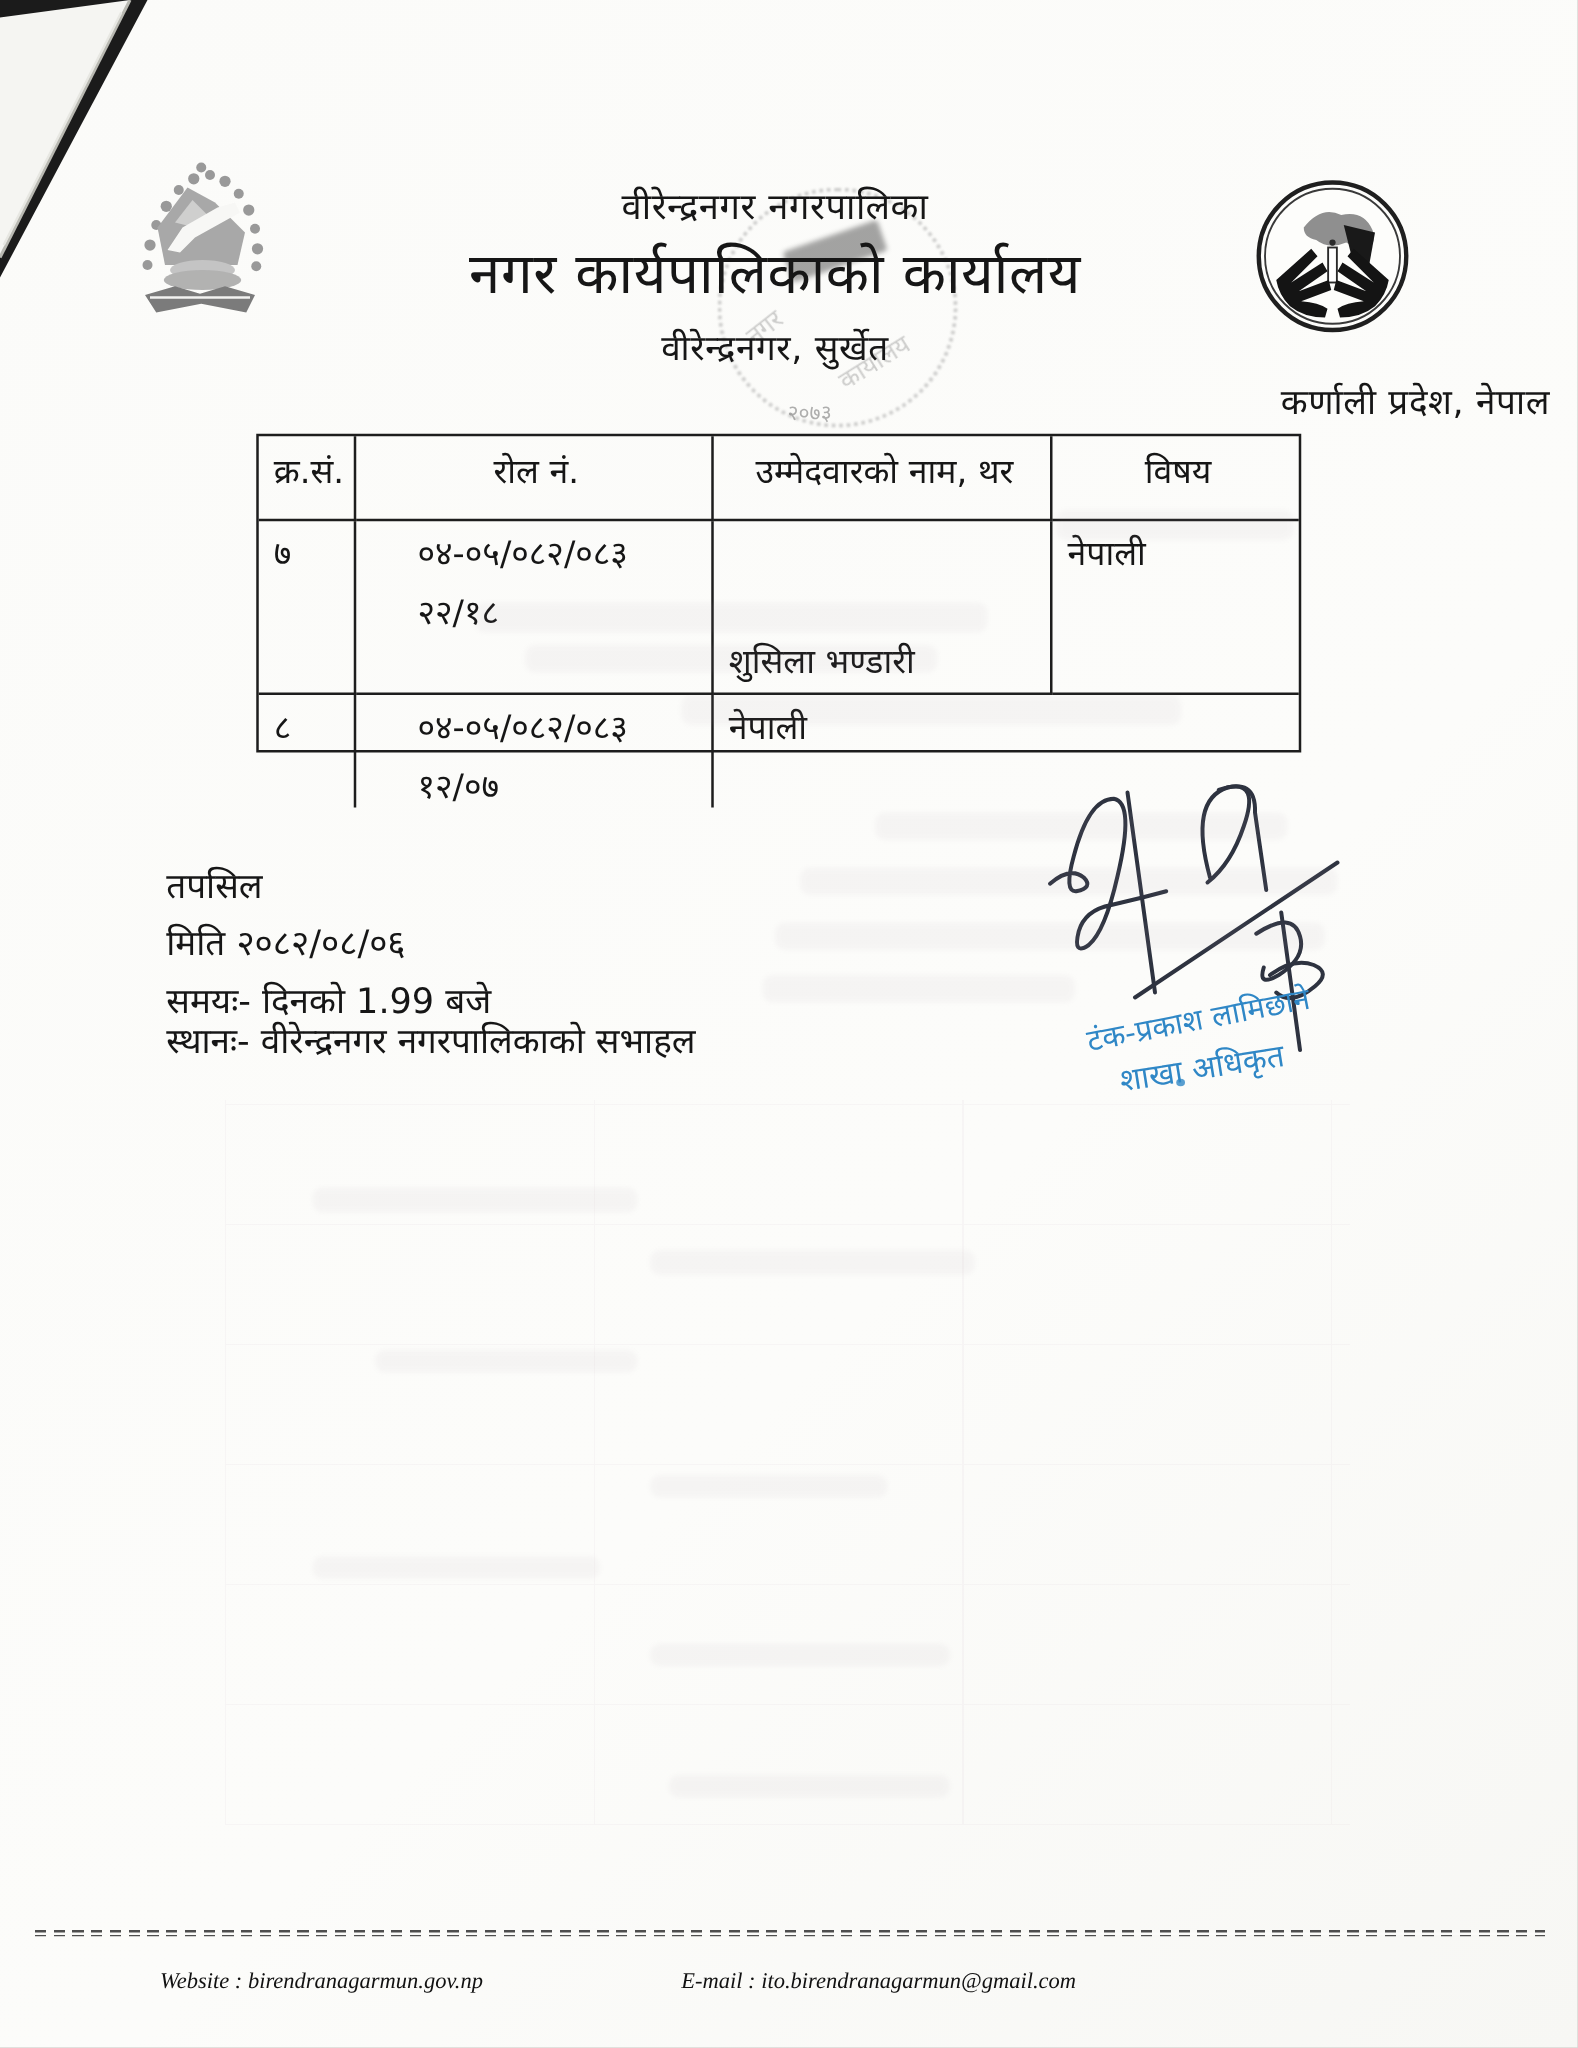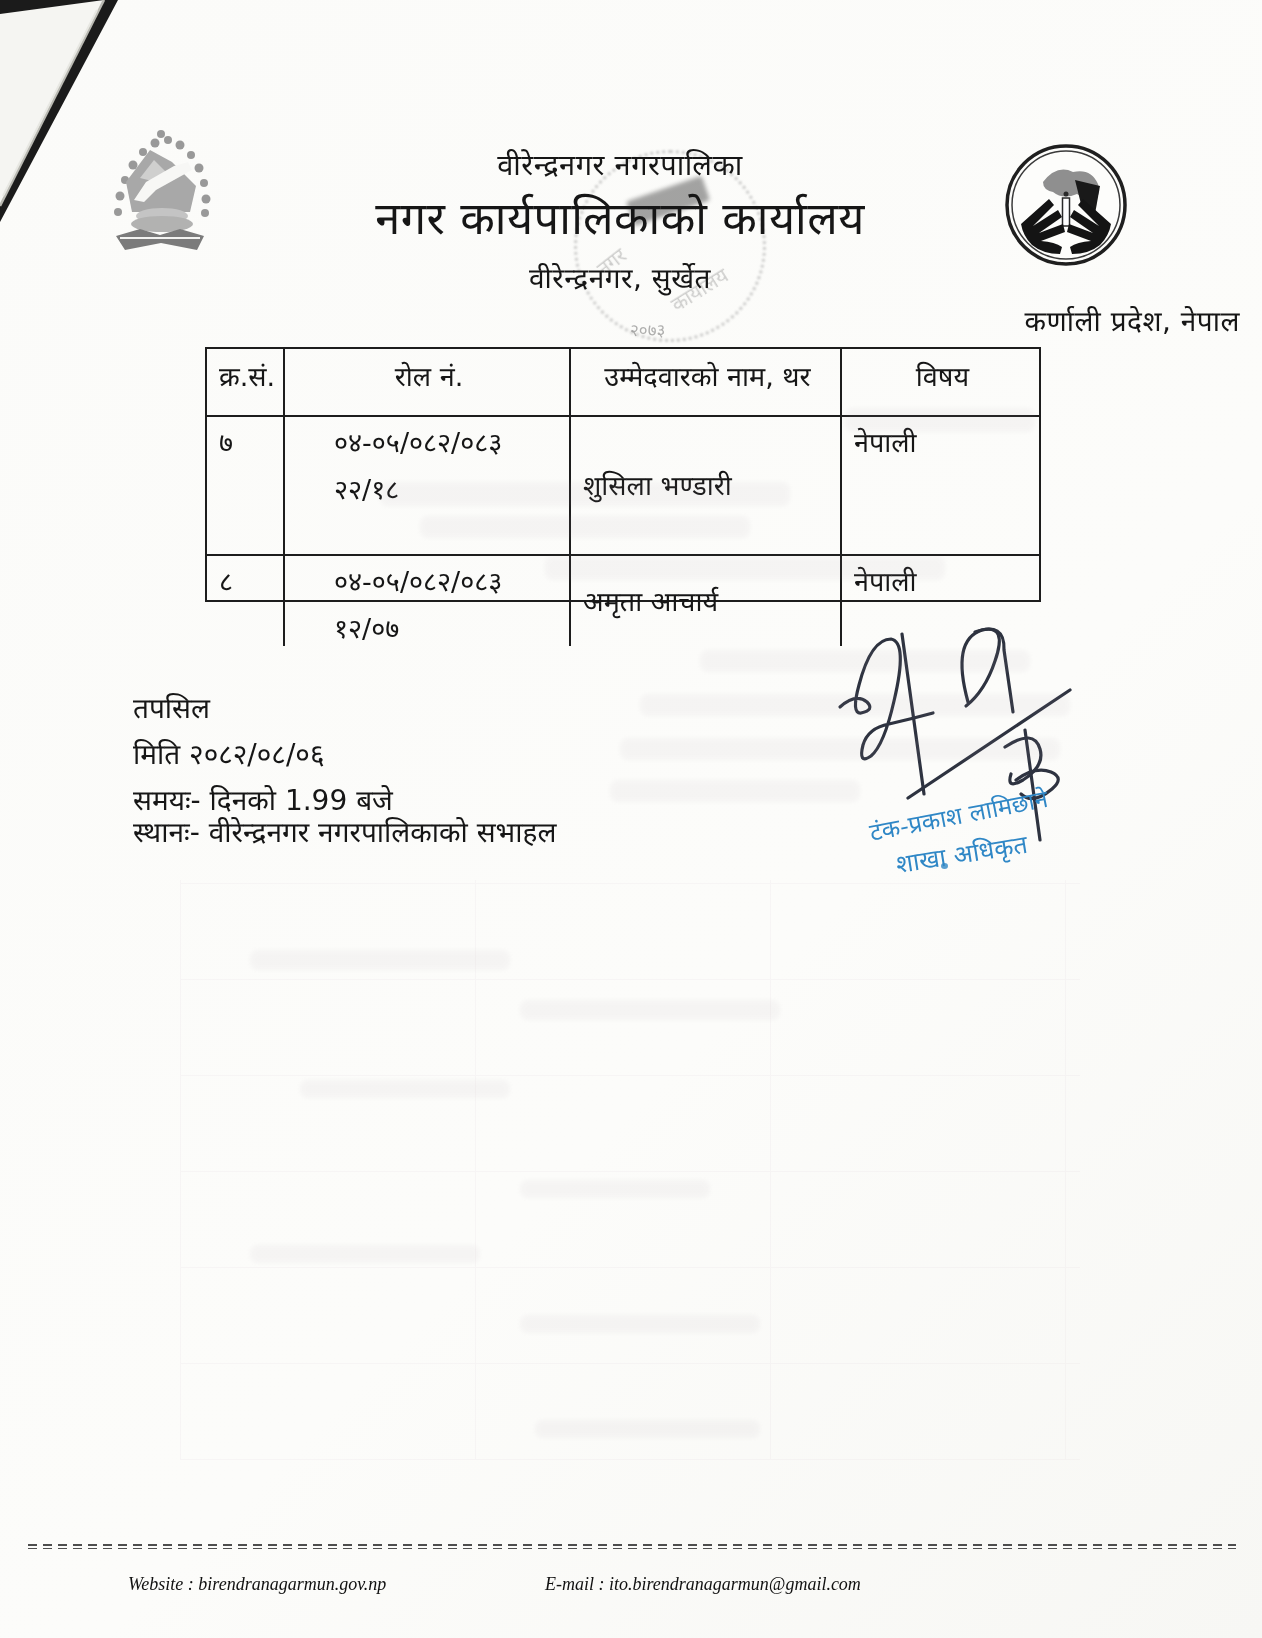--- a/index.html
+++ b/index.html
@@ -28,21 +28,21 @@
     display:grid;grid-template-columns:78px 286px 271px 197px;grid-template-rows:68px 139px auto;
     border:2.5px solid #1d1d1d;box-sizing:border-box;font-size:27px;
   }
   .cell{border-right:2.5px solid #1d1d1d;border-bottom:2.5px solid #1d1d1d;box-sizing:border-box;
     padding:6px 8px 0 12px;}
   .cell.last-col{border-right:none;}
   .cell.last-row{border-bottom:none;}
   .hcell{text-align:center;padding-top:8px;}
   .roll-cell span{display:block;margin-left:37px;}
   .roll-gap{margin-top:10px;}
-  .name-cell{display:flex;flex-direction:column;justify-content:center;padding-bottom:8px;}
+  .name-cell{display:flex;flex-direction:column;justify-content:flex-end;padding-bottom:8px;}
   
   .detail{left:133px;font-size:28px;}
   .d1{top:688px;} .d2{top:734px;} .d3{top:780px;} .d4{top:812px;}
   
   .sig-svg{left:805px;top:612px;width:310px;height:245px;}
   .stamp-line{color:#2f87c6;white-space:nowrap;}
   .stamp-1{left:868px;top:798px;font-size:24px;transform:rotate(-11deg);}
   .stamp-2{left:895px;top:836px;font-size:25px;transform:rotate(-9deg);}
   .ink-speck{left:941px;top:863px;width:7px;height:6px;background:#2f87c6;border-radius:50%;opacity:.8;}
   
@@ -133,23 +133,20 @@
     <div class="cell name-cell">
       <span>शुसिला भण्डारी</span>
     </div>
     <div class="cell last-col">नेपाली</div>
 
     <div class="cell last-row">८</div>
     <div class="cell roll-cell last-row">
       <span>०४-०५/०८२/०८३</span>
       <span class="roll-gap">१२/०७</span>
     </div>
-    <div class="cell name-cell last-row">
-      <span>अमृता आचार्य</span>
-    </div>
     <div class="cell last-col last-row">नेपाली</div>
   </div>
 
   <div class="abs detail d1">तपसिल</div>
   <div class="abs detail d2">मिति २०८२/०८/०६</div>
   <div class="abs detail d3">समयः- दिनको 1.99 बजे</div>
   <div class="abs detail d4">स्थानः- वीरेन्द्रनगर नगरपालिकाको सभाहल</div>
 
   <svg class="abs sig-svg" viewBox="0 0 310 245">
     <g fill="none" stroke="#2e3340" stroke-width="3.2" stroke-linecap="round" stroke-linejoin="round">

